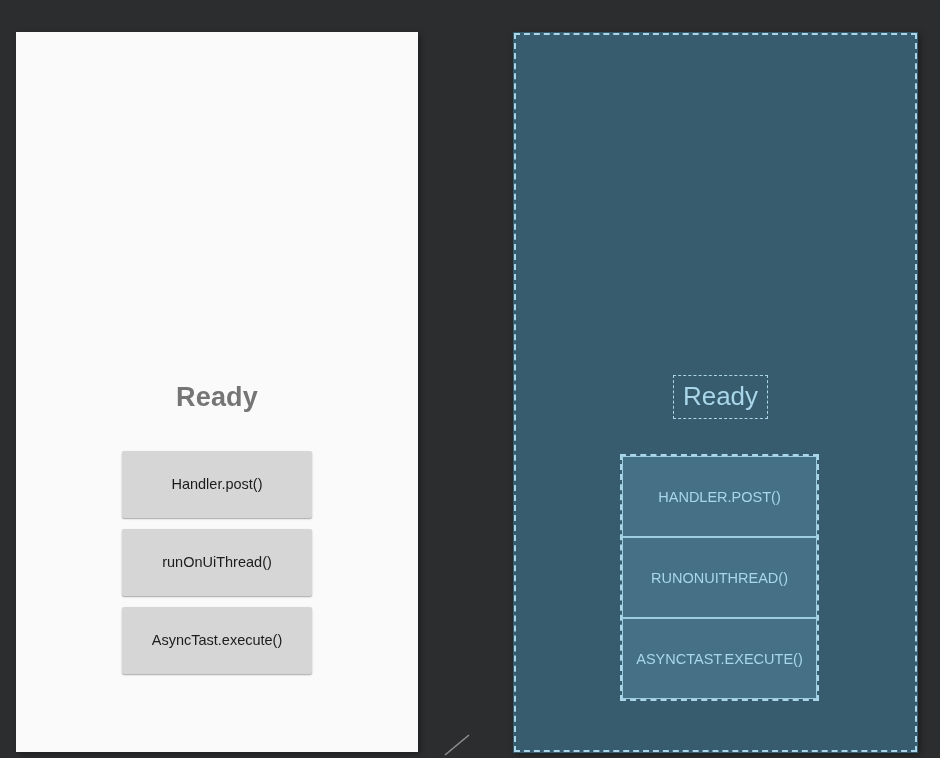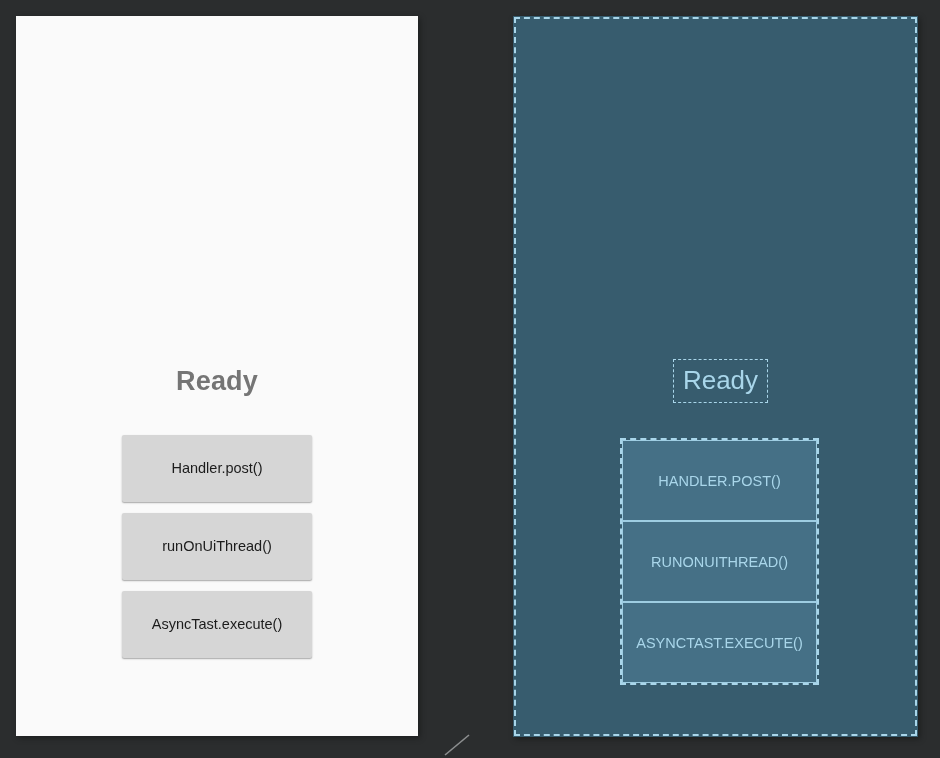--- a/index.html
+++ b/index.html
@@ -12,20 +12,21 @@
     background: #2b2d2e;
     font-family: "Liberation Sans", sans-serif;
     overflow: hidden;
     position: relative;
   }
 
   
   .phone {
     position: absolute;
     box-sizing: border-box;
+    margin-top: 16px;
   }
 
   
   #phone-normal {
     left: 16px;
     top: 16px;
     width: 402px;
     height: 720px;
     background: #fafafa;
     box-shadow: 2px 2px 6px rgba(0,0,0,0.35);

